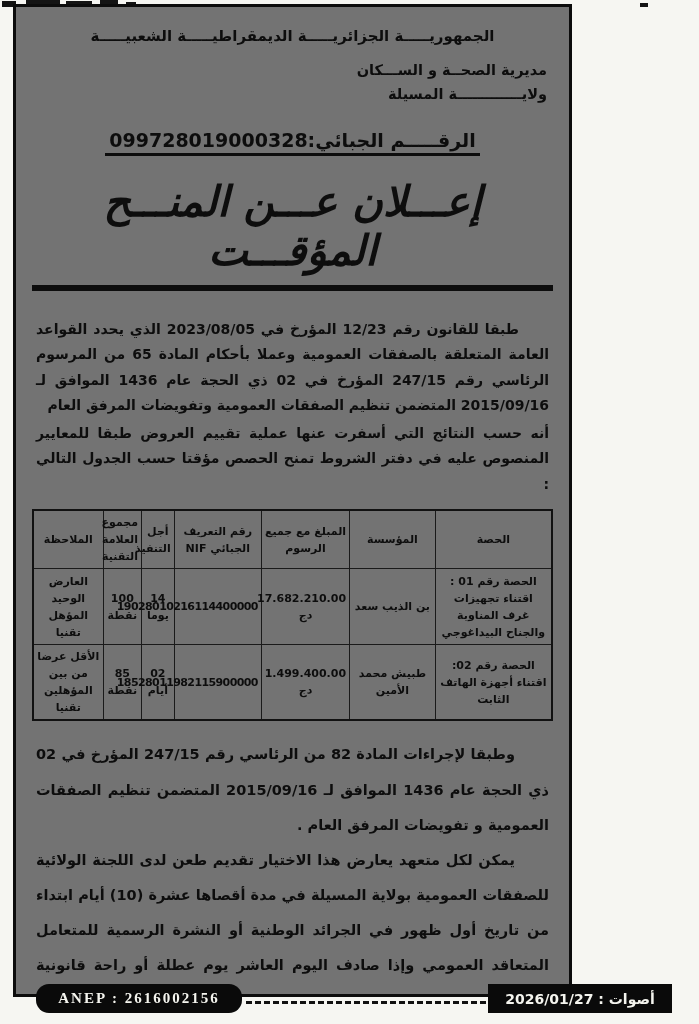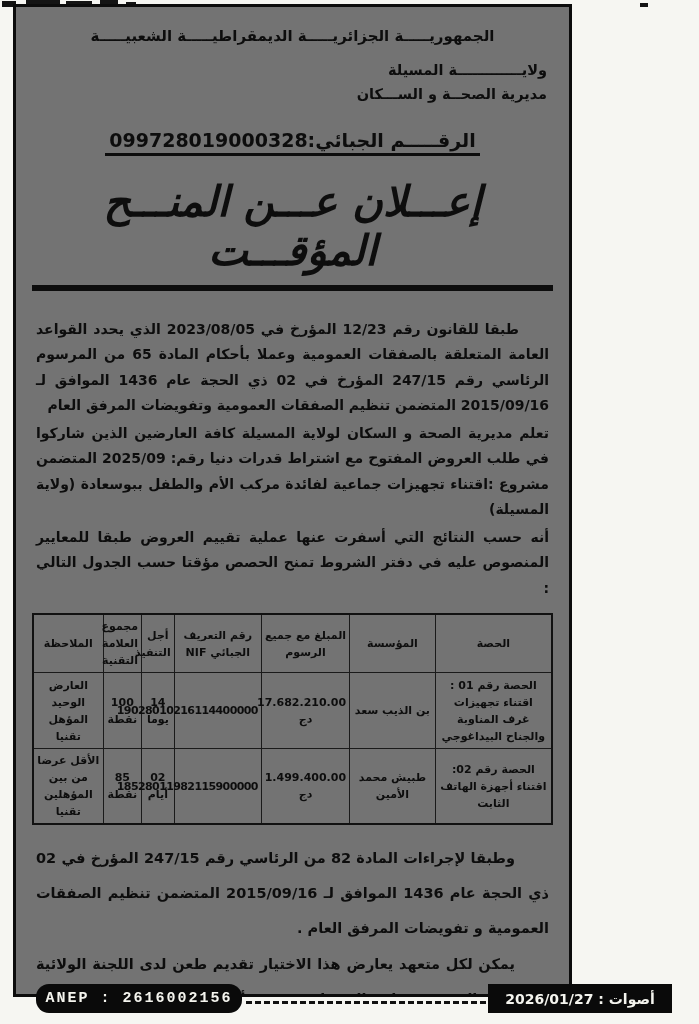--- a/index.html
+++ b/index.html
@@ -98,56 +98,55 @@
 
   .footer-box {
     position: absolute;
     height: 29px;
     background: #0a0a0a;
     color: #f4f4ee;
     font-weight: bold;
     display: flex; align-items: center; justify-content: center;
     z-index: 3;
   }
-  .anep-box { left: 36px; top: 984px; width: 206px; font-size: 15px; letter-spacing: 2px; direction: ltr; font-family: Liberation Mono, monospace; border-radius: 13px; }
+  .anep-box { left: 36px; top: 984px; width: 206px; font-size: 15px; letter-spacing: 2px; direction: ltr; font-family: Liberation Serif, serif; border-radius: 13px; }
   .date-box { left: 488px; top: 984px; width: 184px; font-size: 14px; letter-spacing: 0.5px; }
 
   .border-cover { position: absolute; left: 246px; top: 999px; width: 240px; height: 9px; background: #f6f6f2; z-index: 1; }
   .footer-dash  { position: absolute; left: 246px; top: 1001px; width: 240px; border-top: 3.5px dashed #111; z-index: 2; }
 </style>
 </head>
 <body>
 
 <div class="scan-mark m1"></div>
 <div class="scan-mark m2"></div>
 <div class="scan-mark m3"></div>
 <div class="scan-mark m4"></div>
 <div class="scan-mark m5"></div>
 <div class="scan-mark m6"></div>
 
 <div class="frame">
 
   <div class="republic center">الجمهوريـــــة الجزائريـــــة الديمقراطيـــــة الشعبيـــــة</div>
 
   <div class="org-block">
+    <div>مديرية الصحــة و الســـكان</div>
     <div>ولايـــــــــــــة المسيلة</div>
-    <div>مديرية الصحــة و الســـكان</div>
   </div>
 
   <div class="tax-line">
     <span>الرقـــــم الجبائي:099728019000328</span>
   </div>
 
   <div class="doc-title">
     <span>إعـــلان عـــن المنـــح المؤقـــت</span>
   </div>
 
   <div class="body-text">
     <p class="indent">طبقا للقانون رقم 12/23 المؤرخ في 2023/08/05 الذي يحدد القواعد العامة المتعلقة بالصفقات العمومية وعملا بأحكام المادة 65 من المرسوم الرئاسي رقم 247/15 المؤرخ في 02 ذي الحجة عام 1436 الموافق لـ 2015/09/16 المتضمن تنظيم الصفقات العمومية وتفويضات المرفق العام</p>
-    <p>تعلم مديرية الصحة و السكان لولاية المسيلة كافة العارضين الذين شاركوا في طلب العروض المفتوح مع اشتراط قدرات دنيا رقم: 2025/09 المتضمن مشروع :اقتناء تجهيزات جماعية لفائدة مركب الأم والطفل ببوسعادة (ولاية المسيلة)</p>
     <p>أنه حسب النتائج التي أسفرت عنها عملية تقييم العروض طبقا للمعايير المنصوص عليه في دفتر الشروط تمنح الحصص مؤقتا حسب الجدول التالي :</p>
   </div>
 
   <table class="award">
     <colgroup>
       <col style="width:22.5%">
         <col style="width:16.5%">
         <col style="width:17%">
       <col style="width:16.8%">
         <col style="width:6.3%">

